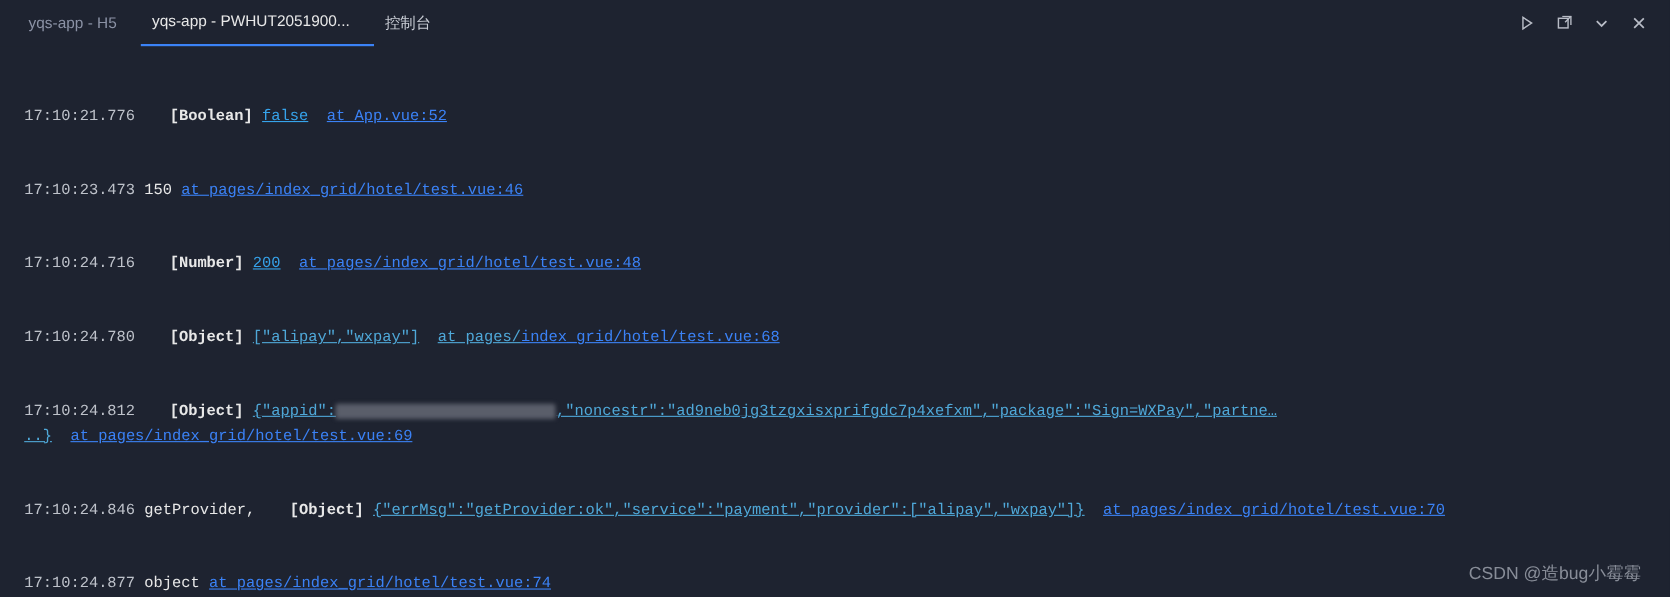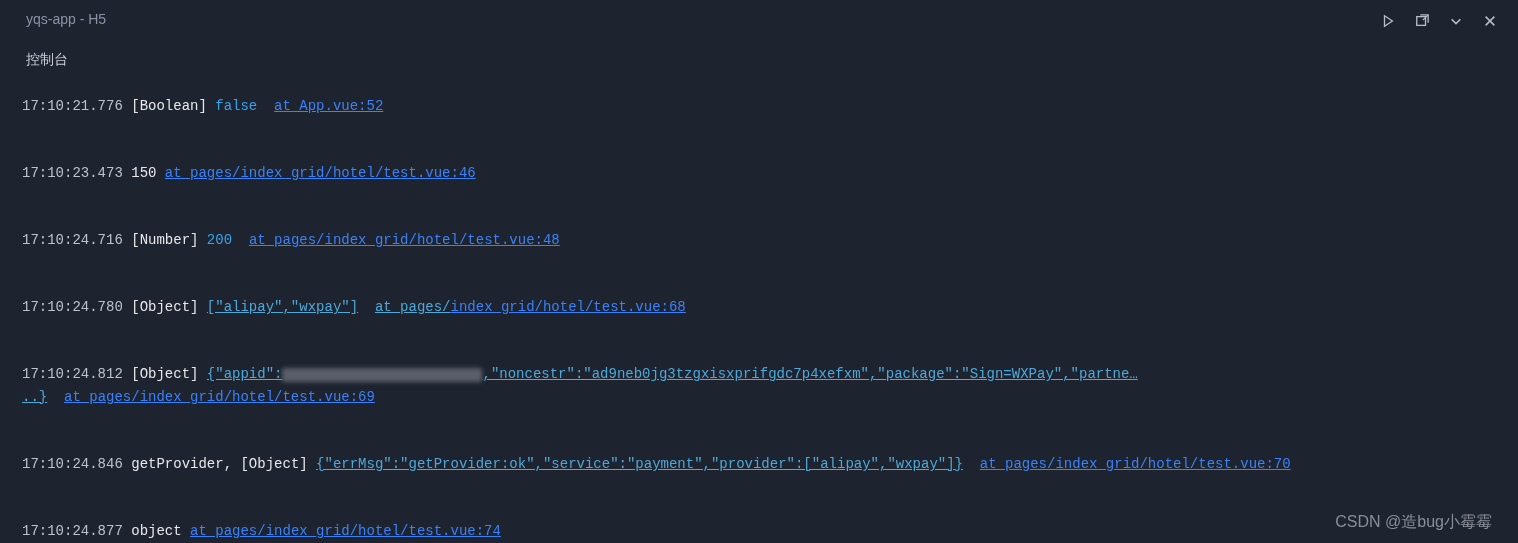--- a/index.html
+++ b/index.html
@@ -9,25 +9,25 @@
     font-family: Consolas, Monaco, "Courier New", monospace;
     font-size: 14px;
     line-height: 1.6;
     width: 1518px;
     height: 543px;
     overflow: hidden;
     position: relative;
   }
   .tab-bar {
     display: flex;
+    align-items: center;
     height: 42px;
     padding: 0 16px;
     background: #1e2330;
     position: relative;
-    flex-direction: column;
   }
   .tab {
     padding: 8px 22px 10px 10px;
     color: #8b92a5;
     font-size: 14px;
     cursor: pointer;
     font-family: "Segoe UI", Tahoma, sans-serif;
   }
   .tab.active {
     color: #e8e8e8;
@@ -50,22 +50,22 @@
     color: #b8bcc6;
   }
   .ico { width: 16px; height: 16px; display: inline-flex; align-items: center; justify-content: center; }
   .console {
     padding: 8px 0 0 22px;
     white-space: pre-wrap;
     word-break: break-all;
   }
   .row { padding: 0; }
   .ts { color: #bec2ca; text-align: center; }
-  .kw-boolean, .kw-number, .kw-object { font-weight: normal; color: #e8e8e8; }
-  .val-false, .val-num { color: #36a3eb; }
+  .kw-boolean, .kw-number, .kw-object { font-weight: bold; color: #e8e8e8; margin-left: 23px; }
+  .val-false, .val-num { color: #36a3eb; text-decoration: underline; }
   .plain { color: #e8e8e8; }
   .lnk { color: #3b82f6; text-decoration: underline; cursor: pointer; }
   .obj-lnk { color: #4fa8d8; text-decoration: underline; cursor: pointer; }
   .redact {
     display:inline-block;
     background:#5a5e6a;
     color:transparent;
     border-radius:2px;
     filter: blur(2px);
     vertical-align: middle;
@@ -80,20 +80,21 @@
     font-size: 16px;
     font-family: "Microsoft YaHei", sans-serif;
     opacity: .85;
   }
 </style>
 </head>
 <body>
 
 <div class="tab-bar">
   <div class="tab">yqs-app - H5</div>
+  <div class="tab active">yqs-app - PWHUT2051900...</div>
   <div class="tab-plain">控制台</div>
   <div class="toolbar-right">
     <span class="ico">
         <svg viewBox="0 0 16 16" width="14" height="14" fill="none" stroke="#b8bcc6" stroke-width="1.5">
           <path d="M4 2 L13 8 L4 14 Z"></path>
         </svg>
       </span>
     <span class="ico">
         <svg viewBox="0 0 16 16" width="14" height="14" fill="none" stroke="#b8bcc6" stroke-width="1.5">
           <rect x="2" y="3" width="10" height="10"></rect>

